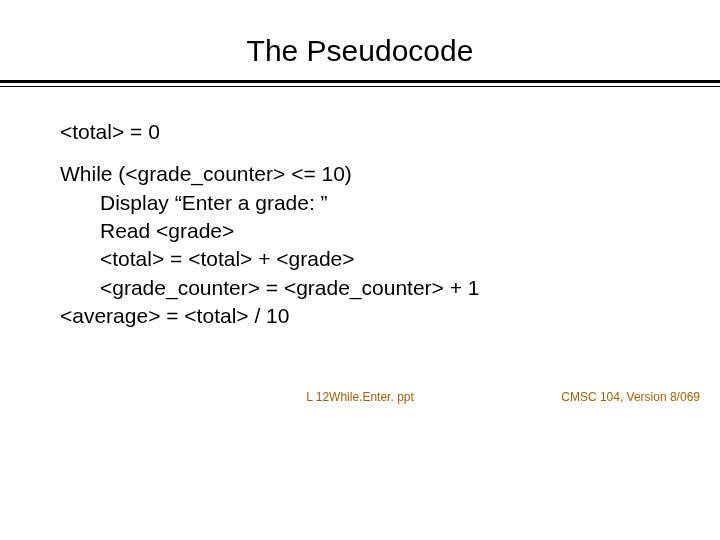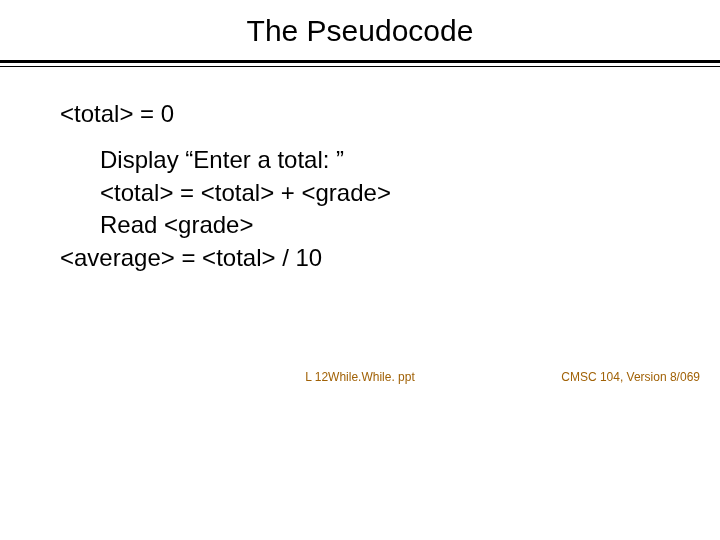--- a/index.html
+++ b/index.html
@@ -10,20 +10,21 @@
     background: #ffffff;
     font-family: Arial, Helvetica, sans-serif;
     color: #000;
     overflow: hidden;
   }
   .slide {
     position: relative;
     width: 720px;
     height: 396px;
     box-sizing: border-box;
+    margin-top: 20px;
   }
   .title {
     text-align: center;
     font-size: 30px;
     padding-top: 14px;
     padding-bottom: 8px;
     font-weight: normal;
   }
   .rule-area {
     position: relative;
@@ -39,21 +40,21 @@
   }
   .rule-bot {
     position: absolute;
     left: 0; right: 0;
     top: 6px;
     height: 1px;
     background: #000;
   }
   .body {
     padding: 28px 60px 0 60px;
-    font-size: 24px;
+    font-size: 21px;
     line-height: 1.35;
   }
   .indent {
     padding-left: 40px;
   }
   .gap {
     height: 14px;
   }
   .footer {
     position: absolute;
@@ -81,25 +82,27 @@
   <div class="title">The Pseudocode</div>
 
   <div class="rule-area">
     <div class="rule-top"></div>
     <div class="rule-bot"></div>
   </div>
 
   <div class="body">
     <div>&lt;total&gt; = 0</div>
     <div class="gap"></div>
-    <div class="indent">Display “Enter a total: ”</div>
+    <div>While  (&lt;grade_counter&gt; &lt;= 10)</div>
+    <div class="indent">Display “Enter a grade: ”</div>
+    <div class="indent">Read &lt;grade&gt;</div>
     <div class="indent">&lt;total&gt; = &lt;total&gt; + &lt;grade&gt;</div>
-    <div class="indent">Read &lt;grade&gt;</div>
+    <div class="indent">&lt;grade_counter&gt; = &lt;grade_counter&gt; + 1</div>
     <div>&lt;average&gt; = &lt;total&gt; / 10</div>
   </div>
 
   <div class="footer">
     <span>CMSC 104, Version 8/06</span>
-    <span class="footer-center">L 12While.While. ppt</span>
+    <span class="footer-center">L 12While.Enter. ppt</span>
     <span>9</span>
   </div>
 
 </div>
 
 </body></html>

